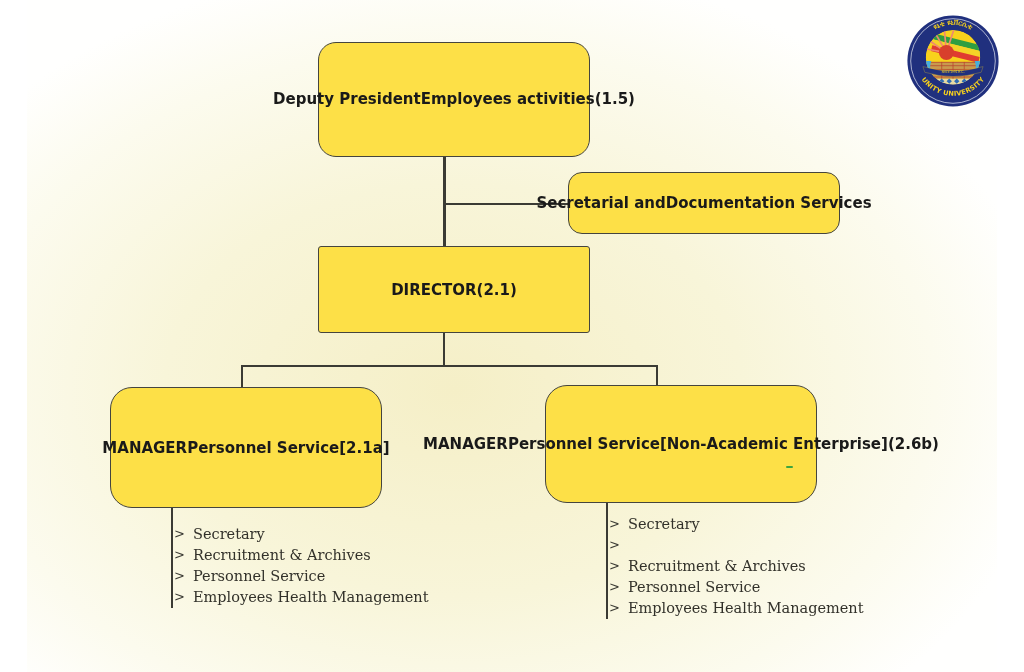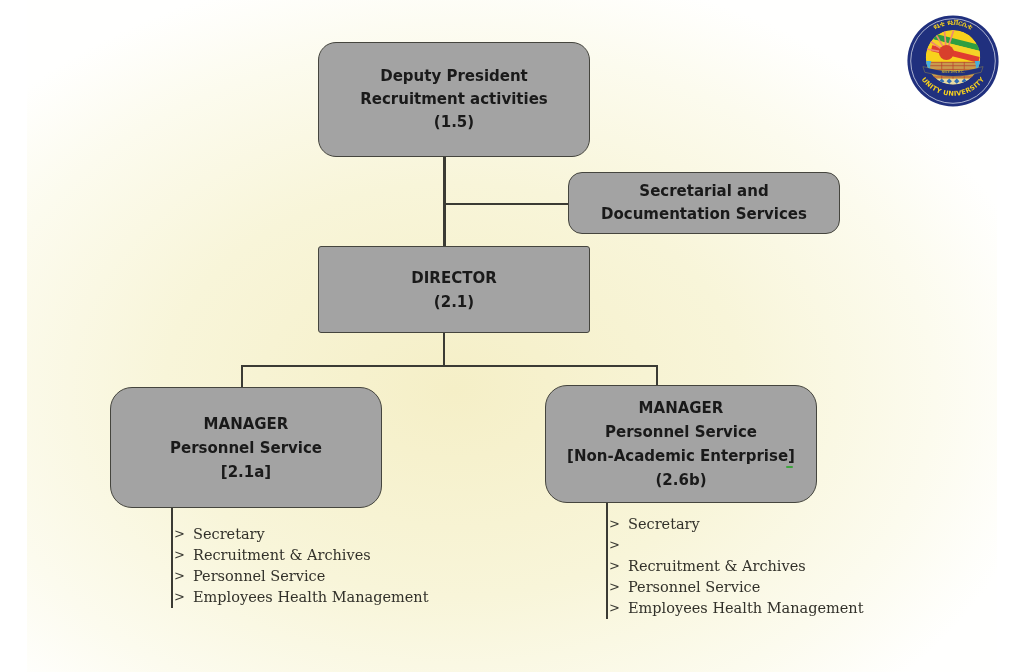--- a/index.html
+++ b/index.html
@@ -2,22 +2,22 @@
 <html><head>
 <meta charset="utf-8">
 <style>
   html,body{margin:0;padding:0;background:#ffffff;}
   #canvas{position:relative;width:1024px;height:672px;background:#ffffff;overflow:hidden;
           font-family:"Liberation Sans",sans-serif;}
   #slide{position:absolute;left:27px;top:0;width:970px;height:672px;
          background:radial-gradient(ellipse 62% 64% at 44% 58%,
             #f5efc7 0%, #f8f5d9 48%, #fcfbee 80%, #fffffe 100%);}
   
-  .node{position:absolute;box-sizing:border-box;background:#a3a3a3;border:1.5px solid #45453e;
-        display:flex;flex-direction:column;justify-content:center;align-items:center;text-align:center;
+  .node{position:absolute;box-sizing:border-box;background:#fde047;border:1.5px solid #45453e;
+        display:flex;flex-direction:row;justify-content:center;align-items:center;text-align:center;
         font-family:"DejaVu Sans","Liberation Sans",sans-serif;font-weight:bold;color:#1a1a1a;}
   .node span{display:block;white-space:nowrap;}
   #node-deputy{left:318px;top:42px;width:272px;height:115px;font-size:15px;line-height:23px;border-radius:18px;}
   #node-secretarial{left:568px;top:172px;width:272px;height:62px;font-size:15px;line-height:23px;border-radius:14px;}
   #node-director{left:318px;top:246px;width:272px;height:87px;font-size:15px;line-height:24px;border-radius:3px;}
   #node-mgr-a{left:110px;top:387px;width:272px;height:121px;font-size:15px;line-height:24px;border-radius:22px;}
   #node-mgr-b{left:545px;top:385px;width:272px;height:118px;font-size:15px;line-height:24px;border-radius:22px;}
   
   .cline{position:absolute;background:#3b3b34;}
   #c-v1{left:443px;top:156px;width:3px;height:92px;}
@@ -51,21 +51,21 @@
   <div class="cline" id="c-h1"></div>
   <div class="cline" id="c-v2"></div>
   <div class="cline" id="c-h2"></div>
   <div class="cline" id="c-v3"></div>
   <div class="cline" id="c-v4"></div>
   <div class="cline" id="c-v5"></div>
   <div class="cline" id="c-v6"></div>
 
   <div class="node" id="node-deputy">
     <span>Deputy President</span>
-    <span>Recruitment activities</span>
+    <span>Employees activities</span>
     <span>(1.5)</span>
   </div>
 
   <div class="node" id="node-secretarial">
     <span>Secretarial and</span>
     <span>Documentation Services</span>
   </div>
 
   <div class="node" id="node-director">
     <span>DIRECTOR</span>

